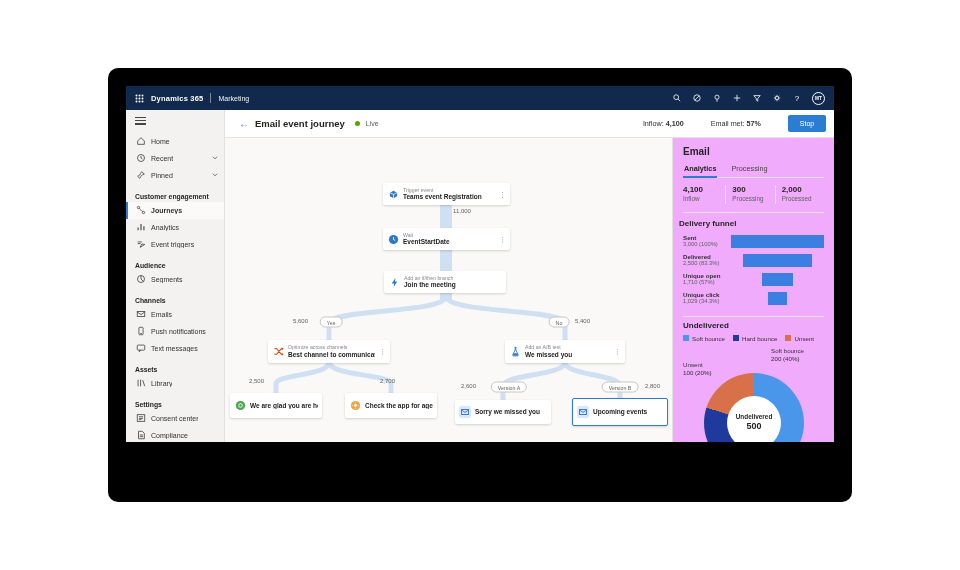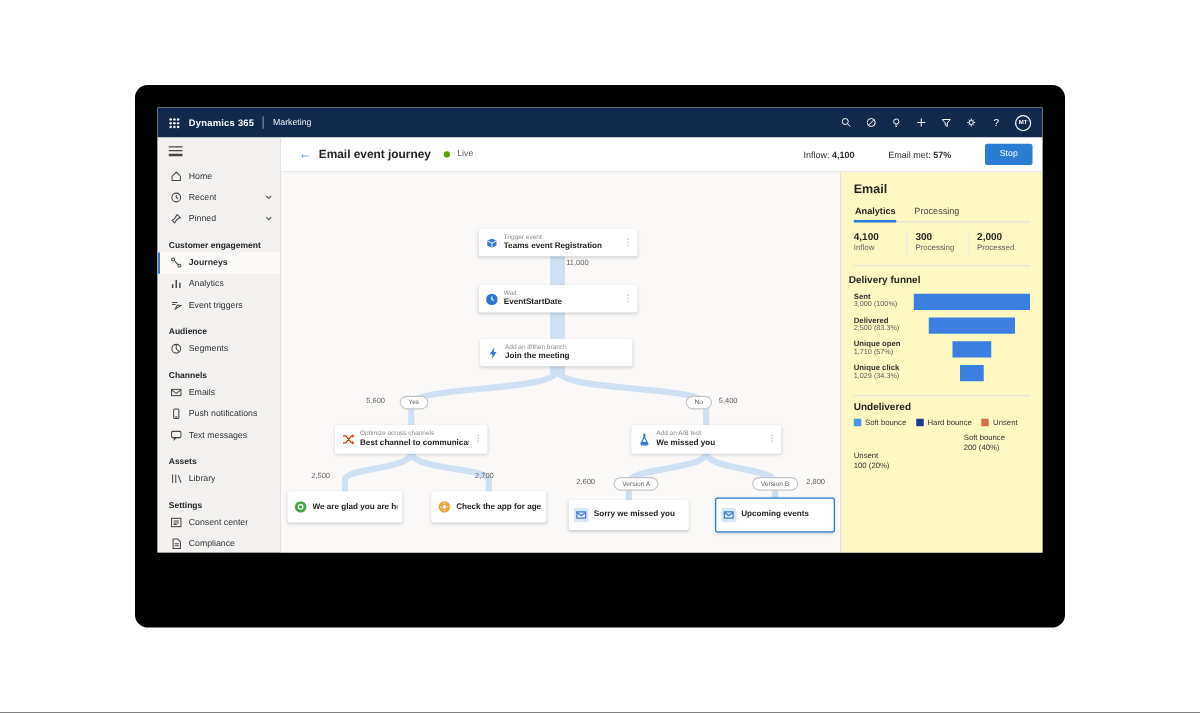--- a/index.html
+++ b/index.html
@@ -46,21 +46,21 @@
   .nicon{width:12px;height:12px;display:flex;align-items:center;justify-content:center;flex:none}
   .nt{display:flex;flex-direction:column;line-height:1.2;overflow:hidden;white-space:nowrap}
   .ntype{font-size:5.2px;color:#8a8886}
   .ntitle{font-size:6.5px;font-weight:bold;color:#252423}
   .kebab{margin-left:auto;color:#8a8886;font-size:7px;line-height:1}
   .sel-node{border:1.5px solid #2b7cd3}
   .pill{position:absolute;transform:translate(-50%,-50%);background:#fff;border:1px solid #c8c6c4;border-radius:7px;font-size:5.3px;color:#605e5c;padding:1.5px 6px;white-space:nowrap}
   .elabel{position:absolute;font-size:6px;color:#605e5c;white-space:nowrap}
 
   
-  .panel{position:absolute;left:546px;top:52px;right:0;height:346px;background:#fef9c3;border-left:1px solid #e3e1df;box-sizing:border-box;overflow:hidden}
+  .panel{position:absolute;left:546px;top:52px;right:0;height:346px;background:#f0abfc;border-left:1px solid #e3e1df;box-sizing:border-box;overflow:hidden}
   .p-title{margin:8px 10px 0;font-size:10px;font-weight:bold;color:#252423}
   .p-tabs{display:flex;gap:13px;margin:7px 10px 0;border-bottom:1px solid #e1dfdd}
   .p-tab{font-size:7.3px;color:#484644;padding:0 1px 3px}
   .p-tab.active{font-weight:bold;color:#252423;border-bottom:2px solid #2b7cd3;margin-bottom:-1px}
   .p-stats{display:flex;margin:7px 10px 0}
   .p-stat{flex:1;display:flex;flex-direction:column;line-height:1.3}
   .p-stat + .p-stat{border-left:1px solid #edebe9;padding-left:6px}
   .p-stat b{font-size:8px;color:#252423}
   .p-stat span{font-size:6.3px;color:#605e5c}
   .p-div{border:none;border-top:1px solid #e6e4e2;margin:8px 10px 0}
@@ -548,17 +548,23 @@
         <span>200 (40%)</span>
       </div>
       <div class="co co-unsent">
         <span>Unsent</span>
         <span>100 (20%)</span>
       </div>
       <div class="co co-hard">
         <span>Hard bounce</span>
       </div>
 
+      <div class="donut" style="background: conic-gradient(rgb(74, 150, 234) 0deg, rgb(74, 150, 234) 220deg, rgb(31, 58, 157) 220deg, rgb(31, 58, 157) 288deg, rgb(216, 113, 74) 288deg, rgb(216, 113, 74) 360deg);">
+        <div class="hole">
+          <span class="hole-l">Undelivered</span>
+          <span class="hole-v">500</span>
+        </div>
+      </div>
     </div>
   </div>
 
 </div>
 </div>
 
 </body></html>

